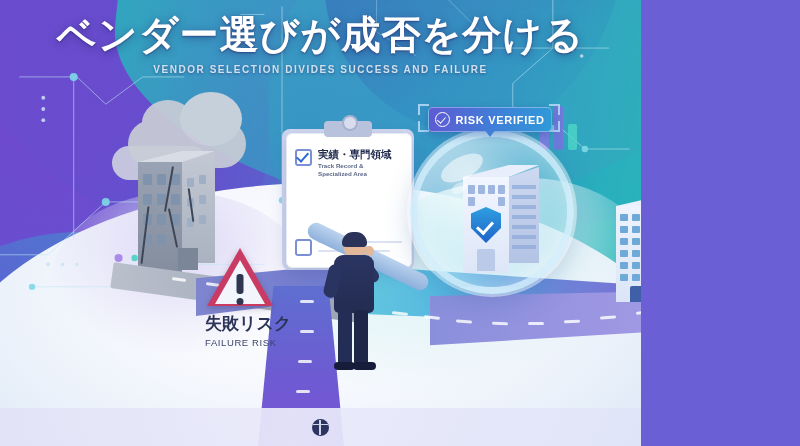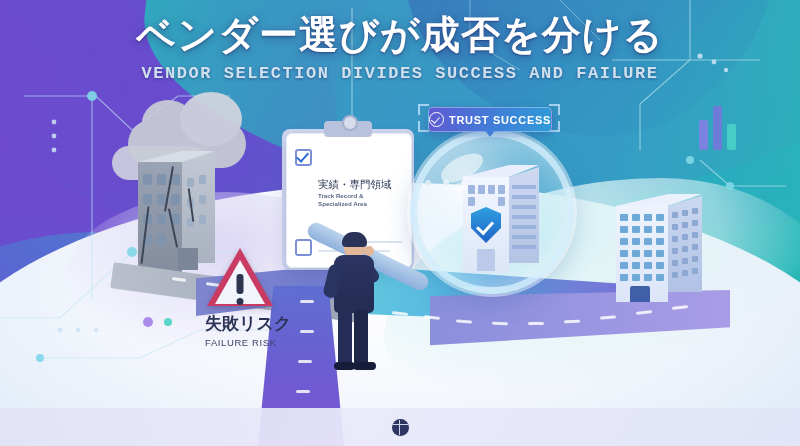--- a/index.html
+++ b/index.html
@@ -1,21 +1,21 @@
 <!DOCTYPE html>
 <html><head>
 <meta charset="utf-8">
 <style>
   html,body{margin:0;padding:0;}
   body{
     width:800px;height:446px;overflow:hidden;
     font-family:"Liberation Sans","DejaVu Sans",sans-serif;
     background:#6b5fd6;
   }
-  .stage{position:relative;width:800px;height:446px;overflow:hidden;}
+  .stage{position:relative;width:641px;height:446px;overflow:hidden;}
 
   
   .bg-base{position:absolute;inset:0;
     background:linear-gradient(118deg,#6c4fd0 0%,#6558d4 22%,#5a74cf 40%,#3f9fc4 62%,#27b3b7 80%,#1fb9ae 100%);}
   .bg-sweep1{position:absolute;left:-6%;top:-38%;width:130%;height:90%;
     background:linear-gradient(100deg,rgba(120,90,215,.0) 0%,rgba(96,80,205,.75) 30%,rgba(70,140,200,.55) 58%,rgba(40,185,180,.85) 88%);
     border-radius:0 0 62% 38%/0 0 48% 70%;transform:rotate(-7deg);}
   .bg-sweep2{position:absolute;left:18%;top:-30%;width:110%;height:80%;
     background:linear-gradient(105deg,rgba(36,190,186,.85),rgba(54,150,205,.35) 55%,rgba(90,70,200,0) 90%);
     border-radius:0 0 50% 60%/0 0 70% 50%;transform:rotate(6deg);}
@@ -55,22 +55,22 @@
 
   
   .header{position:absolute;left:0;right:0;top:14px;text-align:center;z-index:9;}
   .title{
     font-size:39px;font-weight:bold;color:#ffffff;letter-spacing:1px;
     text-shadow:0 2px 10px rgba(30,20,90,.42),0 1px 2px rgba(30,20,90,.5);
     line-height:1.1;margin:0;
     font-family:"DejaVu Sans","Liberation Sans",sans-serif;
   }
   .subtitle{
-    margin-top:7px;font-size:17px;font-weight:bold;letter-spacing:1.55px;
-    color:#cfe0ee;text-shadow:0 1px 3px rgba(25,20,80,.45);font-family:Liberation Mono, monospace;
+    margin-top:7px;font-size:10px;font-weight:bold;letter-spacing:1.55px;
+    color:#cfe0ee;text-shadow:0 1px 3px rgba(25,20,80,.45);
   }
 
   
   .cloud{position:absolute;left:128px;top:120px;width:118px;height:48px;
     background:#c9cdd6;border-radius:40px;opacity:.92;}
   .cloud:before{content:"";position:absolute;left:14px;top:-20px;width:52px;height:46px;background:#c9cdd6;border-radius:50%;}
   .cloud:after{content:"";position:absolute;left:52px;top:-28px;width:62px;height:54px;background:#d2d6de;border-radius:50%;}
   .cloud2{position:absolute;left:112px;top:146px;width:96px;height:34px;background:#d5d9e1;border-radius:30px;opacity:.85;}
 
   .bldg-bad{position:absolute;left:124px;top:148px;width:96px;height:128px;}
@@ -129,22 +129,22 @@
     background:#cfd7ee;border-radius:8px;z-index:6;}
   .clip-clamp{position:absolute;left:324px;top:121px;width:48px;height:16px;
     background:#b9c2dc;border-radius:4px;z-index:8;}
   .clip-clamp:after{content:"";position:absolute;left:18px;top:-6px;width:12px;height:12px;
     border:2px solid #a8b2cf;border-radius:50%;background:#d7dded;}
   .ci{position:absolute;left:8px;width:112px;display:flex;gap:6px;}
   .cbox{flex:0 0 auto;width:13px;height:13px;border:2px solid #7b8fd6;border-radius:3px;
     background:#fff;position:relative;margin-top:1px;}
   .cbox.on:after{content:"";position:absolute;left:2px;top:-1px;width:5px;height:10px;
     border:solid #2f6bd6;border-width:0 2.6px 2.6px 0;transform:rotate(42deg);}
-  .ci-jp{font-size:10.5px;font-weight:normal;color:#1f2a4d;line-height:1.15;
-    font-family:"DejaVu Sans","Liberation Sans",sans-serif;margin-top:30px;}
+  .ci-jp{font-size:10.5px;font-weight:bold;color:#1f2a4d;line-height:1.15;
+    font-family:"DejaVu Sans","Liberation Sans",sans-serif;}
   .ci-en{font-size:6.2px;color:#5d6888;line-height:1.25;margin-top:2px;font-weight:bold;}
   .cline{position:absolute;height:2px;background:#dbe2f2;border-radius:2px;}
 
   
   .man{position:absolute;left:322px;top:228px;width:62px;height:148px;z-index:8;}
   .m-head{position:absolute;left:22px;top:8px;width:21px;height:22px;background:#e3b79a;border-radius:9px;}
   .m-hair{position:absolute;left:20px;top:4px;width:25px;height:15px;background:#2b3358;border-radius:11px 11px 4px 4px;}
   .m-body{position:absolute;left:12px;top:27px;width:40px;height:58px;
     background:linear-gradient(180deg,#2b3561,#232c52);border-radius:9px 9px 5px 5px;}
   .m-arm-l{position:absolute;left:4px;top:36px;width:14px;height:34px;background:#2a3460;border-radius:8px;transform:rotate(14deg);}
@@ -410,21 +410,21 @@
     </div>
   </div>
 
   <div class="badge-wrap">
     <div class="brk tl"></div>
     <div class="brk tr"></div>
     <div class="brk bl"></div>
     <div class="brk br"></div>
     <div class="badge">
       <div class="bchk"></div>
-      <span class="badge-txt">TRUST SUCCESS</span>
+      <span class="badge-txt">RISK VERIFIED</span>
       <div class="badge-arrow"></div>
     </div>
   </div>
 
   <div class="bldg-r">
     <div class="br-roof"></div>
     <div class="br-front"></div>
     <div class="br-side"></div>
     <div class="br-win" style="left:8px;top:24px;"></div>
     <div class="br-win" style="left:20px;top:24px;"></div>

